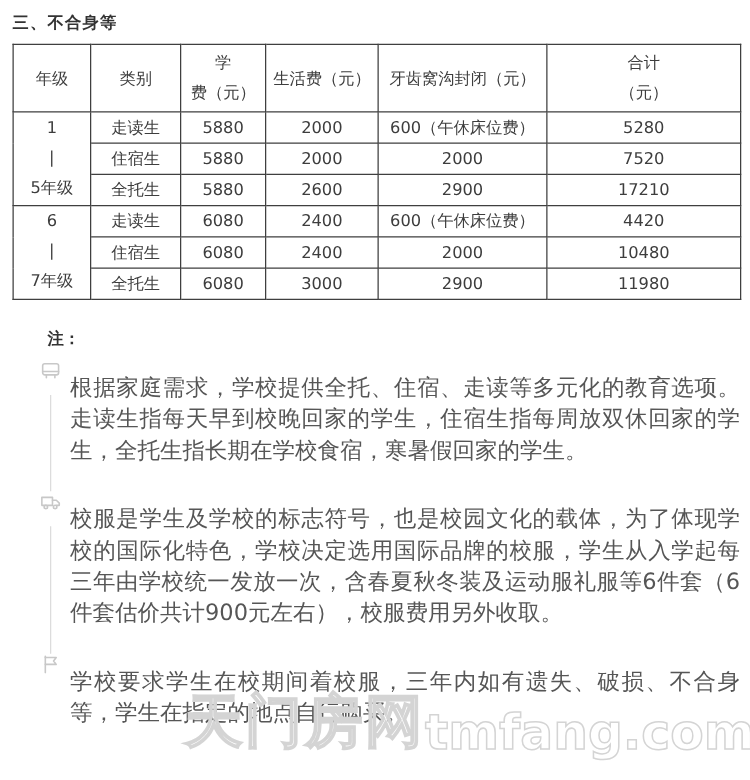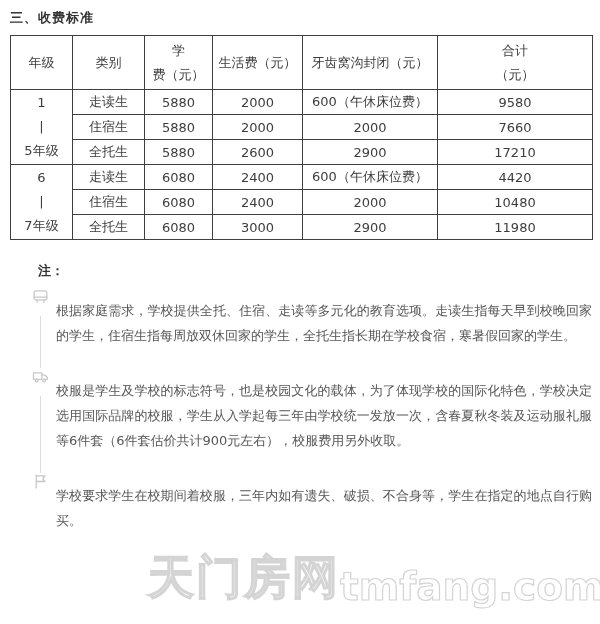--- a/index.html
+++ b/index.html
@@ -47,21 +47,21 @@
     display:flex; flex-direction:column; align-items:center;
   }
   .note-rail svg { flex:0 0 auto; }
   .rail-line {
     flex:1 1 auto; width:1px; min-height:14px;
     background:#dcdcdc; margin-top:7px;
   }
   .note:last-child .rail-line { display:none; }
   .note-text {
     flex:1 1 auto;
-    font-size:13px; line-height:25px; color:#565656;
+    font-size:18px; line-height:25px; color:#565656;
     text-align:justify;
     padding:10px 0 20px 2px;
   }
   .note:last-child .note-text { padding-bottom:0; }
 
   .watermark {
     position:absolute; left:148px; top:538px;
     display:flex; align-items:flex-end;
     pointer-events:none; z-index:3;
     white-space:nowrap;
@@ -73,21 +73,21 @@
   .wm-en {
     font-size:39px; font-weight:bold; margin-top:9px;
     color:transparent; -webkit-text-stroke:1.2px #d4d4d4;
   }
 </style>
 </head>
 <body>
 
 <div class="page">
 
-  <div class="doc-title">三、收费标准</div>
+  <div class="doc-title">三、不合身等</div>
 
   <table class="fee-table">
     <colgroup>
       <col style="width:62px">
         <col style="width:72px">
         <col style="width:68px">
       <col style="width:90px">
         <col style="width:135px">
         <col style="width:155px">
     </colgroup>
@@ -111,28 +111,28 @@
       <tr>
         <td class="grade-cell" rowspan="3">
           <span>1</span>
           <span>|</span>
           <span>5年级</span>
         </td>
         <td>走读生</td>
         <td>5880</td>
         <td>2000</td>
         <td>600（午休床位费）</td>
-        <td>9580</td>
+        <td>5280</td>
       </tr>
       <tr>
         <td>住宿生</td>
         <td>5880</td>
         <td>2000</td>
         <td>2000</td>
-        <td>7660</td>
+        <td>7520</td>
       </tr>
       <tr>
         <td>全托生</td>
         <td>5880</td>
         <td>2600</td>
         <td>2900</td>
         <td>17210</td>
       </tr>
       <tr>
         <td class="grade-cell" rowspan="3">

